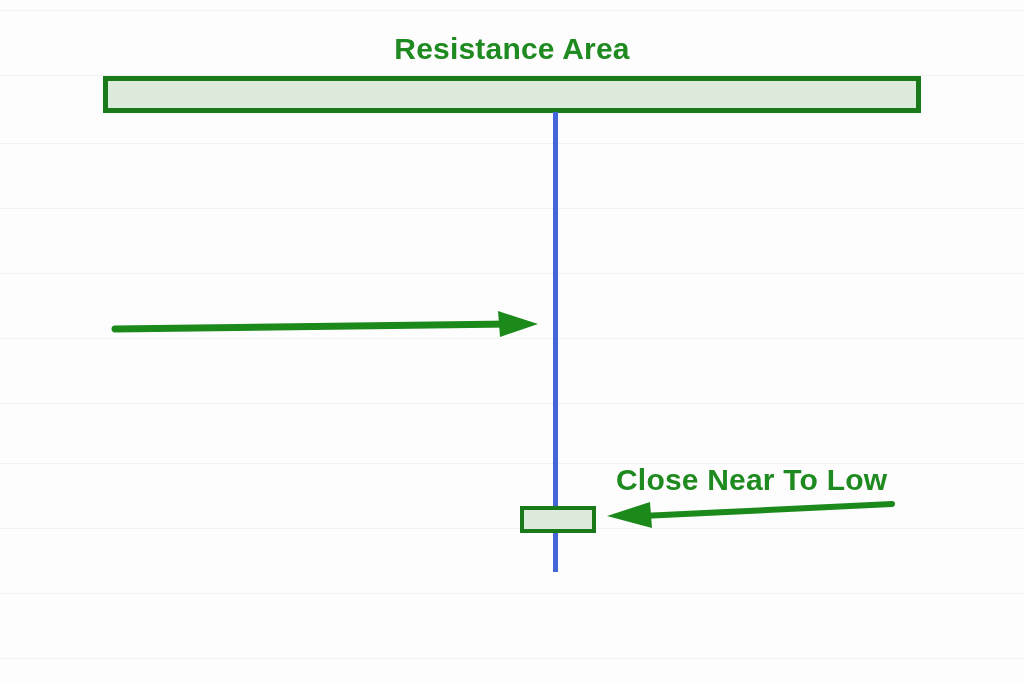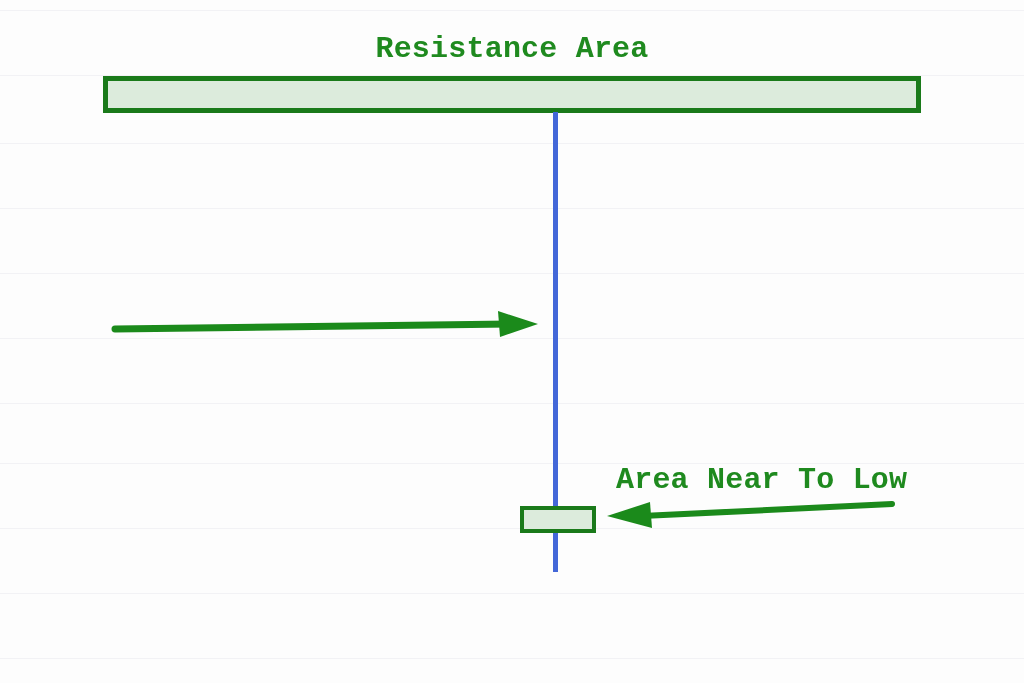--- a/index.html
+++ b/index.html
@@ -6,21 +6,21 @@
     margin: 0;
     padding: 0;
     background: #ffffff;
   }
   #stage {
     position: relative;
     width: 1024px;
     height: 683px;
     background: #fdfdfd;
     overflow: hidden;
-    font-family: Liberation Mono, monospace;
+    font-family: Liberation Sans, sans-serif;
   }
   
   .gridline {
     position: absolute;
     left: 0;
     width: 1024px;
     height: 1px;
     background: #f2f2f5;
   }
   
@@ -111,20 +111,20 @@
   <div id="candle-wick"></div>
 
   <div id="candle-body"></div>
 
 
   <svg class="arrow-svg" id="arrow-long-wick" width="440" height="40" viewBox="0 0 440 40">
     <line x1="7" y1="19" x2="402" y2="14" stroke="#1b8a1b" stroke-width="7" stroke-linecap="round"></line>
     <polygon points="430,14 390,1 392,27" fill="#1b8a1b"></polygon>
   </svg>
 
-  <div class="label" id="label-close-near-low">Area Near To Low</div>
+  <div class="label" id="label-close-near-low">Close Near To Low</div>
 
   <svg class="arrow-svg" id="arrow-close-near-low" width="300" height="40" viewBox="0 0 300 40">
     <line x1="292" y1="10" x2="42" y2="22" stroke="#1b8a1b" stroke-width="6" stroke-linecap="round"></line>
     <polygon points="7,22 50,8 52,34" fill="#1b8a1b"></polygon>
   </svg>
 
 </div>
 
 </body></html>

